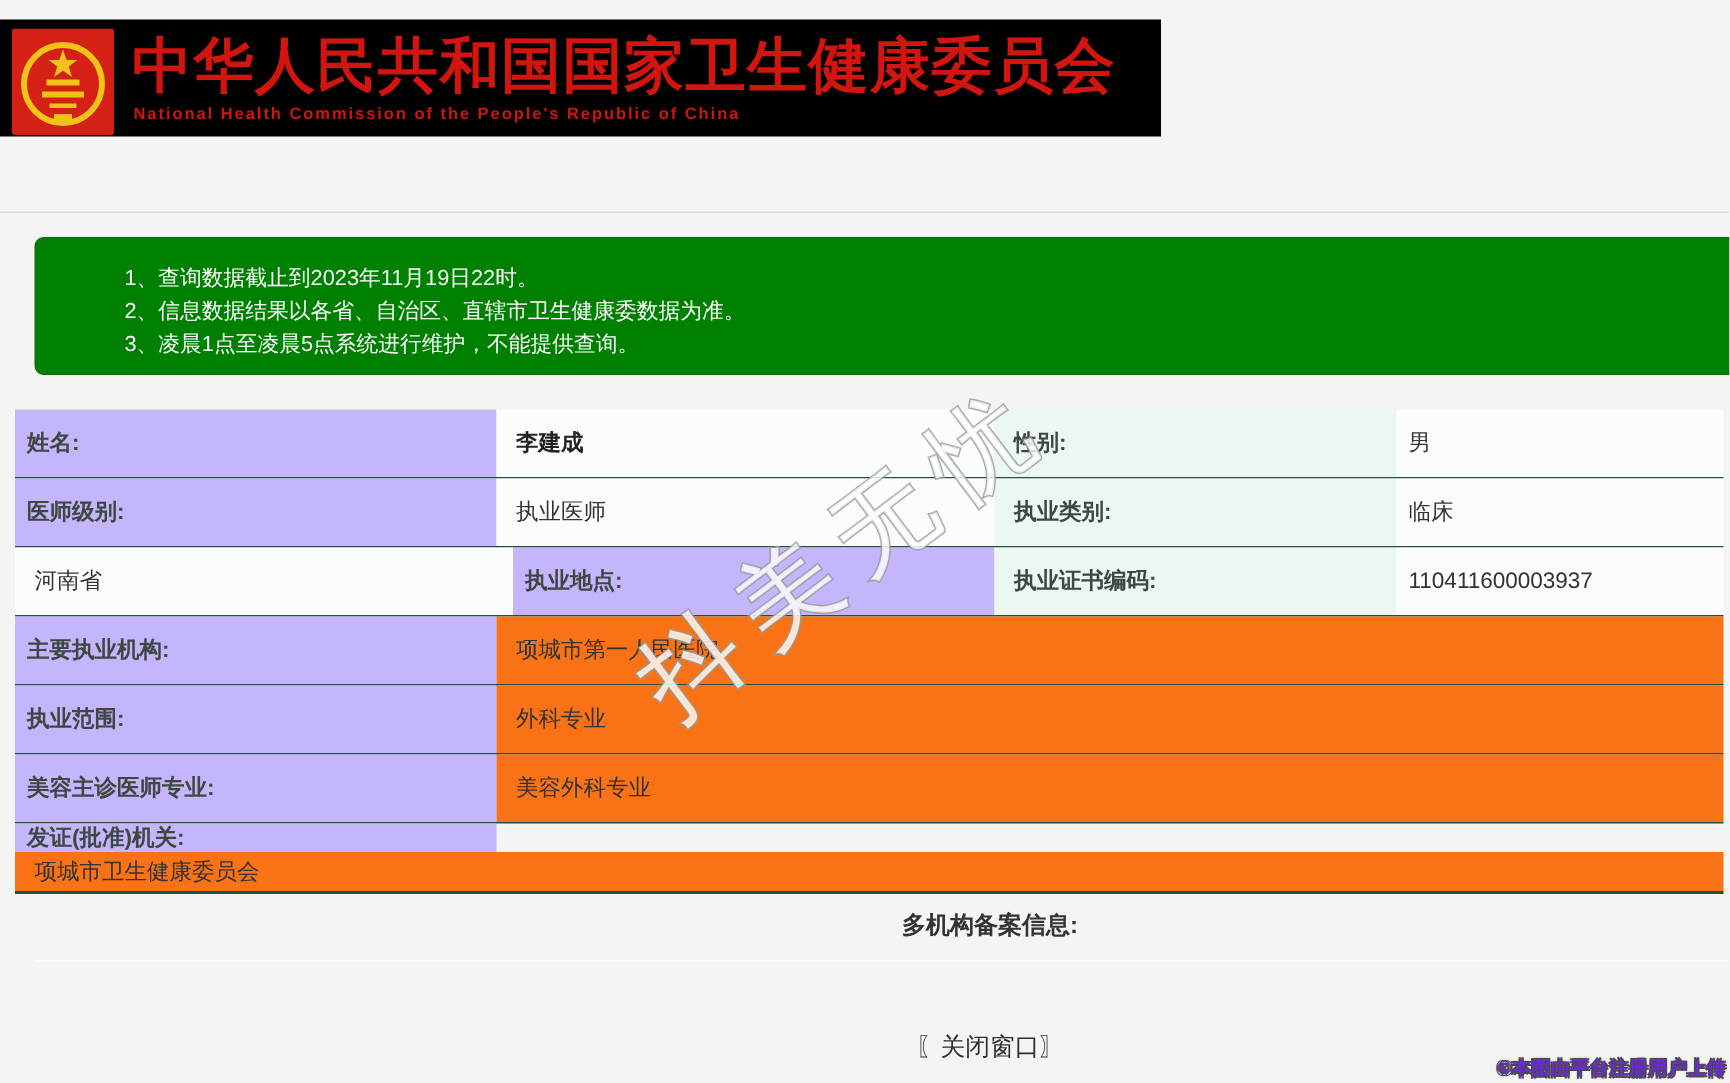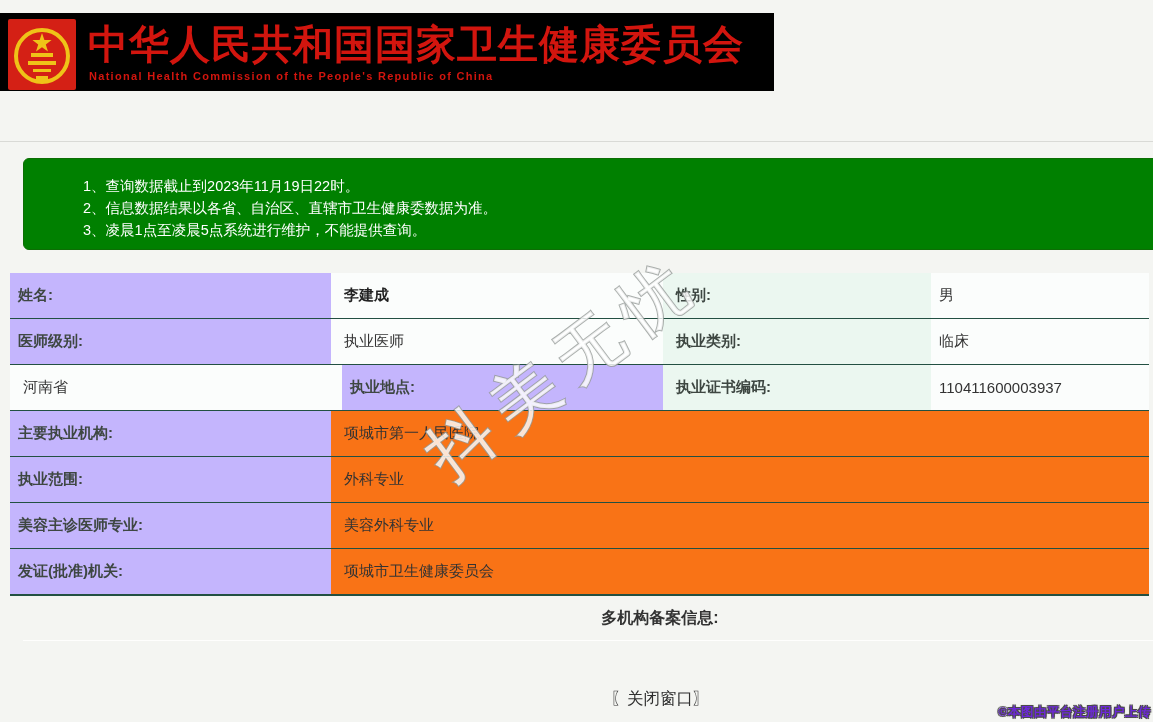--- a/index.html
+++ b/index.html
@@ -24,21 +24,21 @@
   .notice{
     position:absolute;left:23px;top:158px;width:1274px;height:92px;
     background:#008000;border:1px solid #0c6e04;border-radius:6px;
     box-sizing:border-box;color:#ffffff;font-size:14.5px;
     padding:16px 0 0 59px;line-height:22px;
   }
   .notice div{white-space:nowrap;}
   
   .info-table{position:absolute;left:10px;top:273px;width:1139px;}
   .t-row{display:flex;height:46px;box-sizing:border-box;border-bottom:1px solid #235042;}
-  .t-row.last{border-bottom:2px solid #235042;height:47px;}
+  .t-row.last{border-bottom:2px solid #235042;height:47px;flex-direction:column;}
   .cell{display:flex;align-items:center;box-sizing:border-box;font-size:15px;color:#333;}
   .c-label {width:321px;background:#c4b5fd;font-weight:bold;color:#3e4742;padding-left:8px;}
   .c-value {width:332px;background:#fbfdfc;padding-left:13px;}
   .c-label2{width:268px;background:#ebf7f0;font-weight:bold;color:#3e4742;padding-left:13px;}
   .c-value2{flex:1;background:#fbfdfc;padding-left:8px;}
   .c-wide  {flex:1;background:#f97316;padding-left:13px;}
   .v-bold{font-weight:bold;color:#222;}
   
   .multi-org{
     position:absolute;left:0;top:606px;width:1320px;text-align:center;

